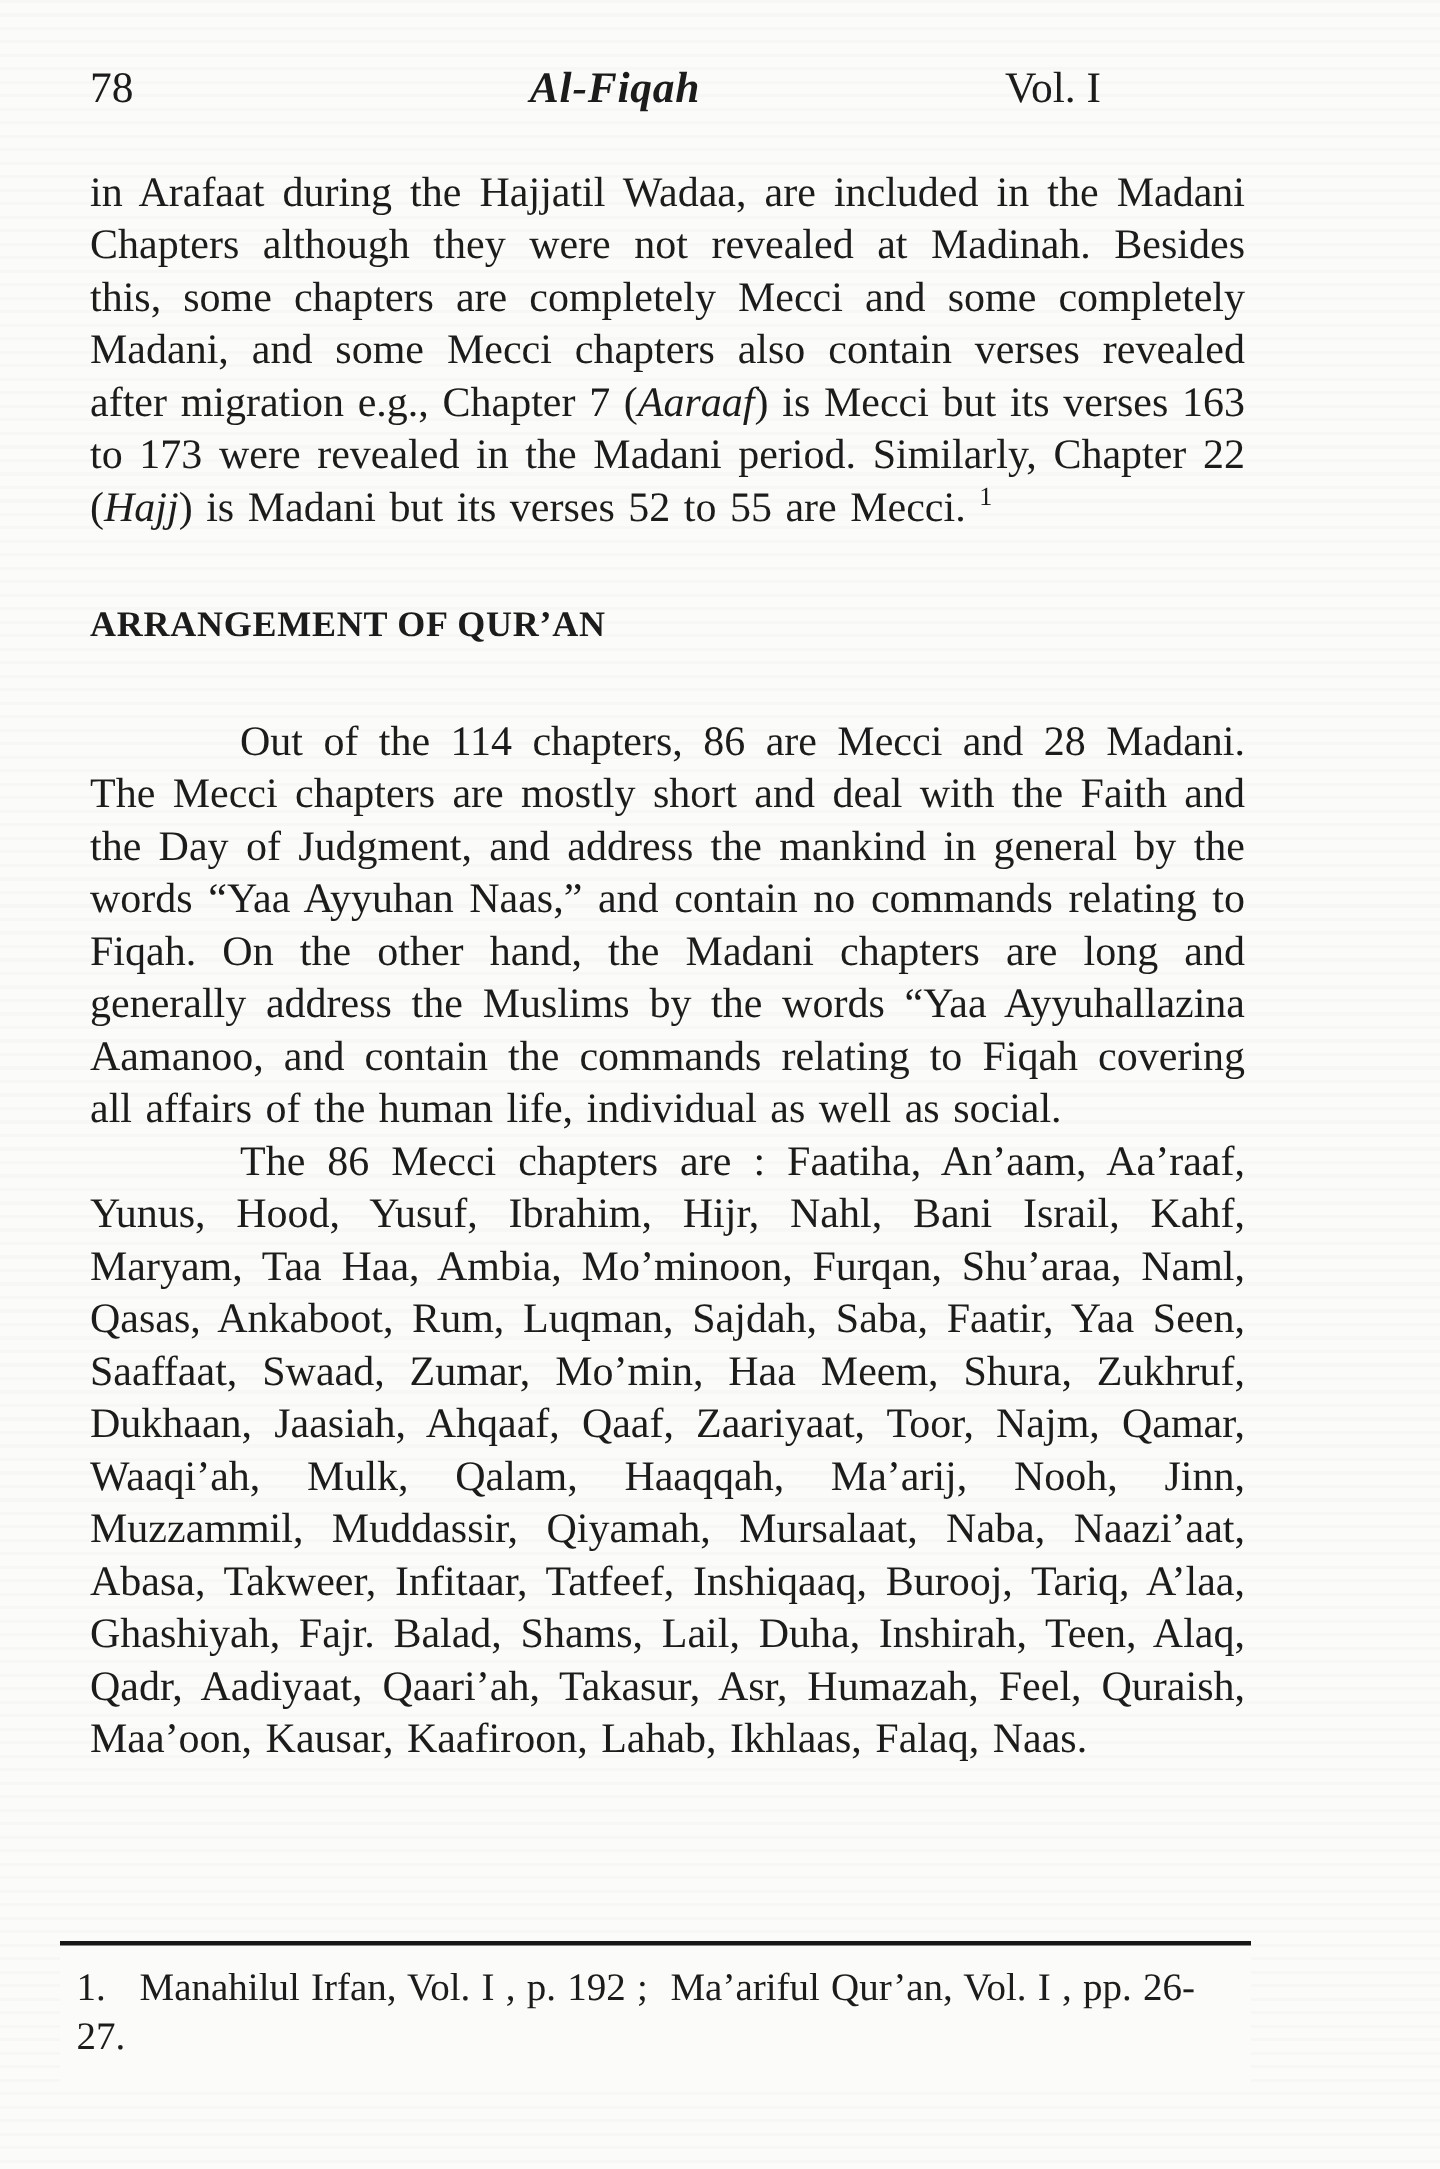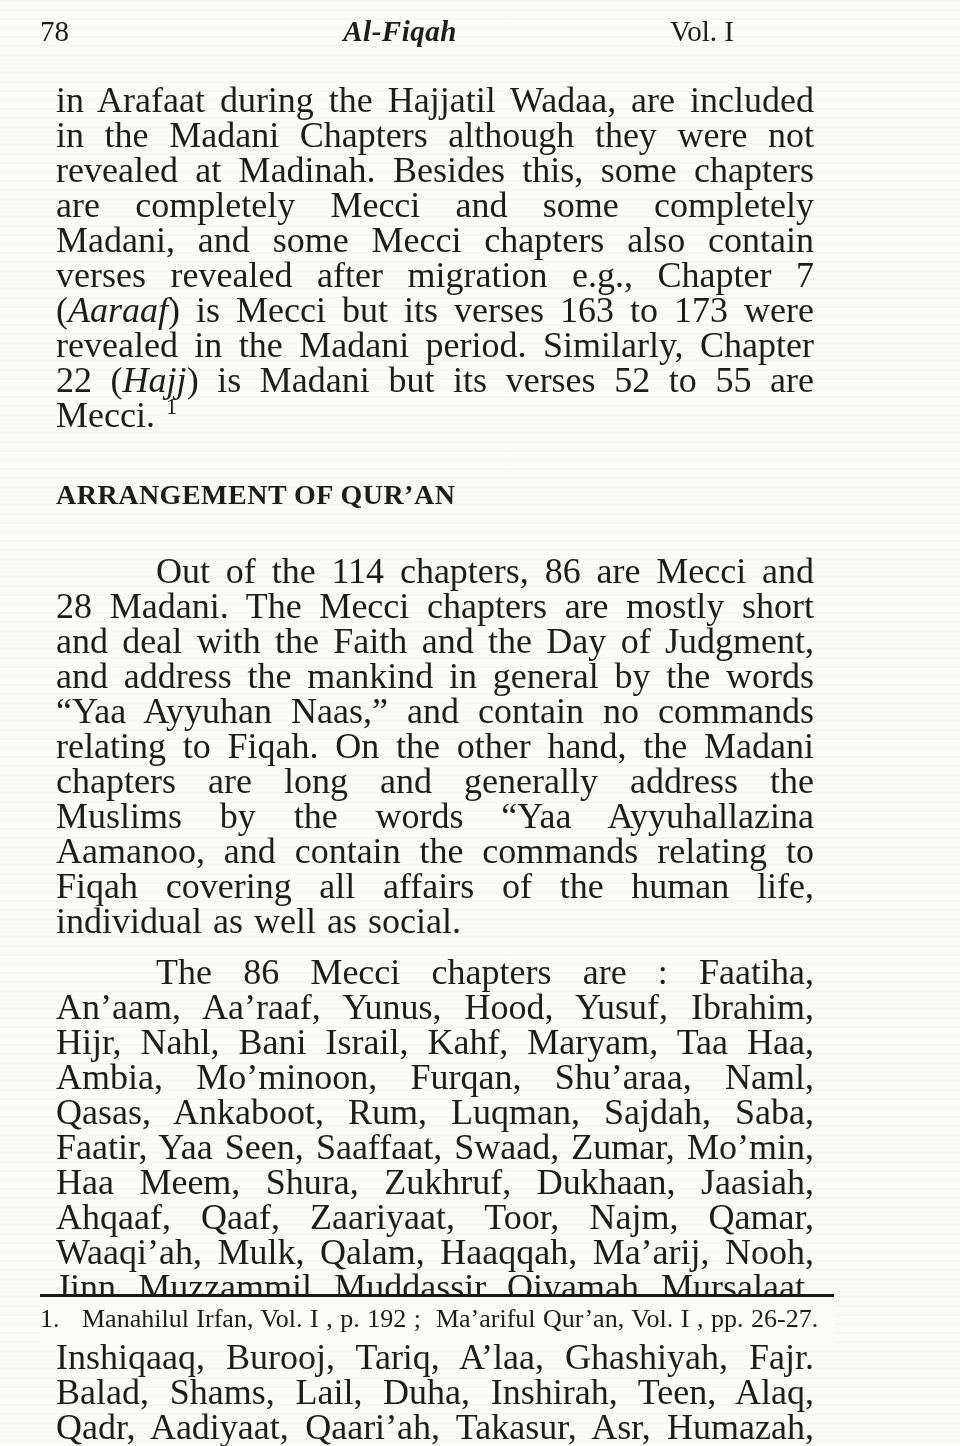--- a/index.html
+++ b/index.html
@@ -15,86 +15,87 @@
       rgba(120,120,120,0.03) 0px, rgba(120,120,120,0.03) 2px,
       rgba(255,255,255,0) 2px, rgba(255,255,255,0) 9px);
     font-family: "Liberation Serif", "DejaVu Serif", serif;
     color: #1c1c1c;
     position: relative;
   }
   .page {
     box-sizing: border-box;
     width: 870px;
     height: 1446px;
-    padding: 14px 40px 0 40px;
+    padding: 14px 40px 0 60px;
     position: relative;
   }
   .page-header {
     display: flex;
     align-items: baseline;
     font-size: 29px;
     line-height: 35px;
     margin-bottom: 34px;
   }
   .page-header .page-number {
     flex: 0 0 150px;
   }
   .page-header .book-title {
     flex: 1 1 auto;
     text-align: center;
     font-style: italic;
     font-weight: bold;
     position: relative;
     left: -30px;
     letter-spacing: 0.5px;
+    margin-top: 28px;
   }
   .page-header .volume {
     flex: 0 0 auto;
     margin-right: 96px;
   }
   .body-text {
-    margin: 16px;
-    font-size: 36px;
+    margin: 0;
+    font-size: 28px;
     line-height: 35px;
     text-align: justify;
     word-spacing: 2px;
   }
   .body-text.indent {
     text-indent: 100px;
   }
   .body-text .italic {
     font-style: italic;
   }
   .body-text sup {
     font-size: 0.62em;
     line-height: 0;
     vertical-align: super;
   }
   .section-heading {
-    margin: 44px 0 42px 16px;
-    font-size: 28px;
+    margin: 44px 0 42px 0;
+    font-size: 24px;
     line-height: 35px;
     font-weight: bold;
     letter-spacing: 0.5px;
   }
   .footnote-section {
     position: absolute;
     left: 40px;
     right: 36px;
     top: 1294px;
     background-color: #fbfbf9;
     padding-bottom: 8px;
   }
   .footnote-divider {
     height: 3px;
     background: #171717;
     margin: 0 0 5px 0;
   }
   .footnote-text {
-    margin: 0;
+    margin: 11px;
     font-size: 26px;
     line-height: 33px;
     text-align: left;
     word-spacing: 1px;
   }
 </style>
 </head>
 <body style="color: rgb(28, 28, 28); background-color: rgb(251, 251, 249);">
 
 <div class="page">

